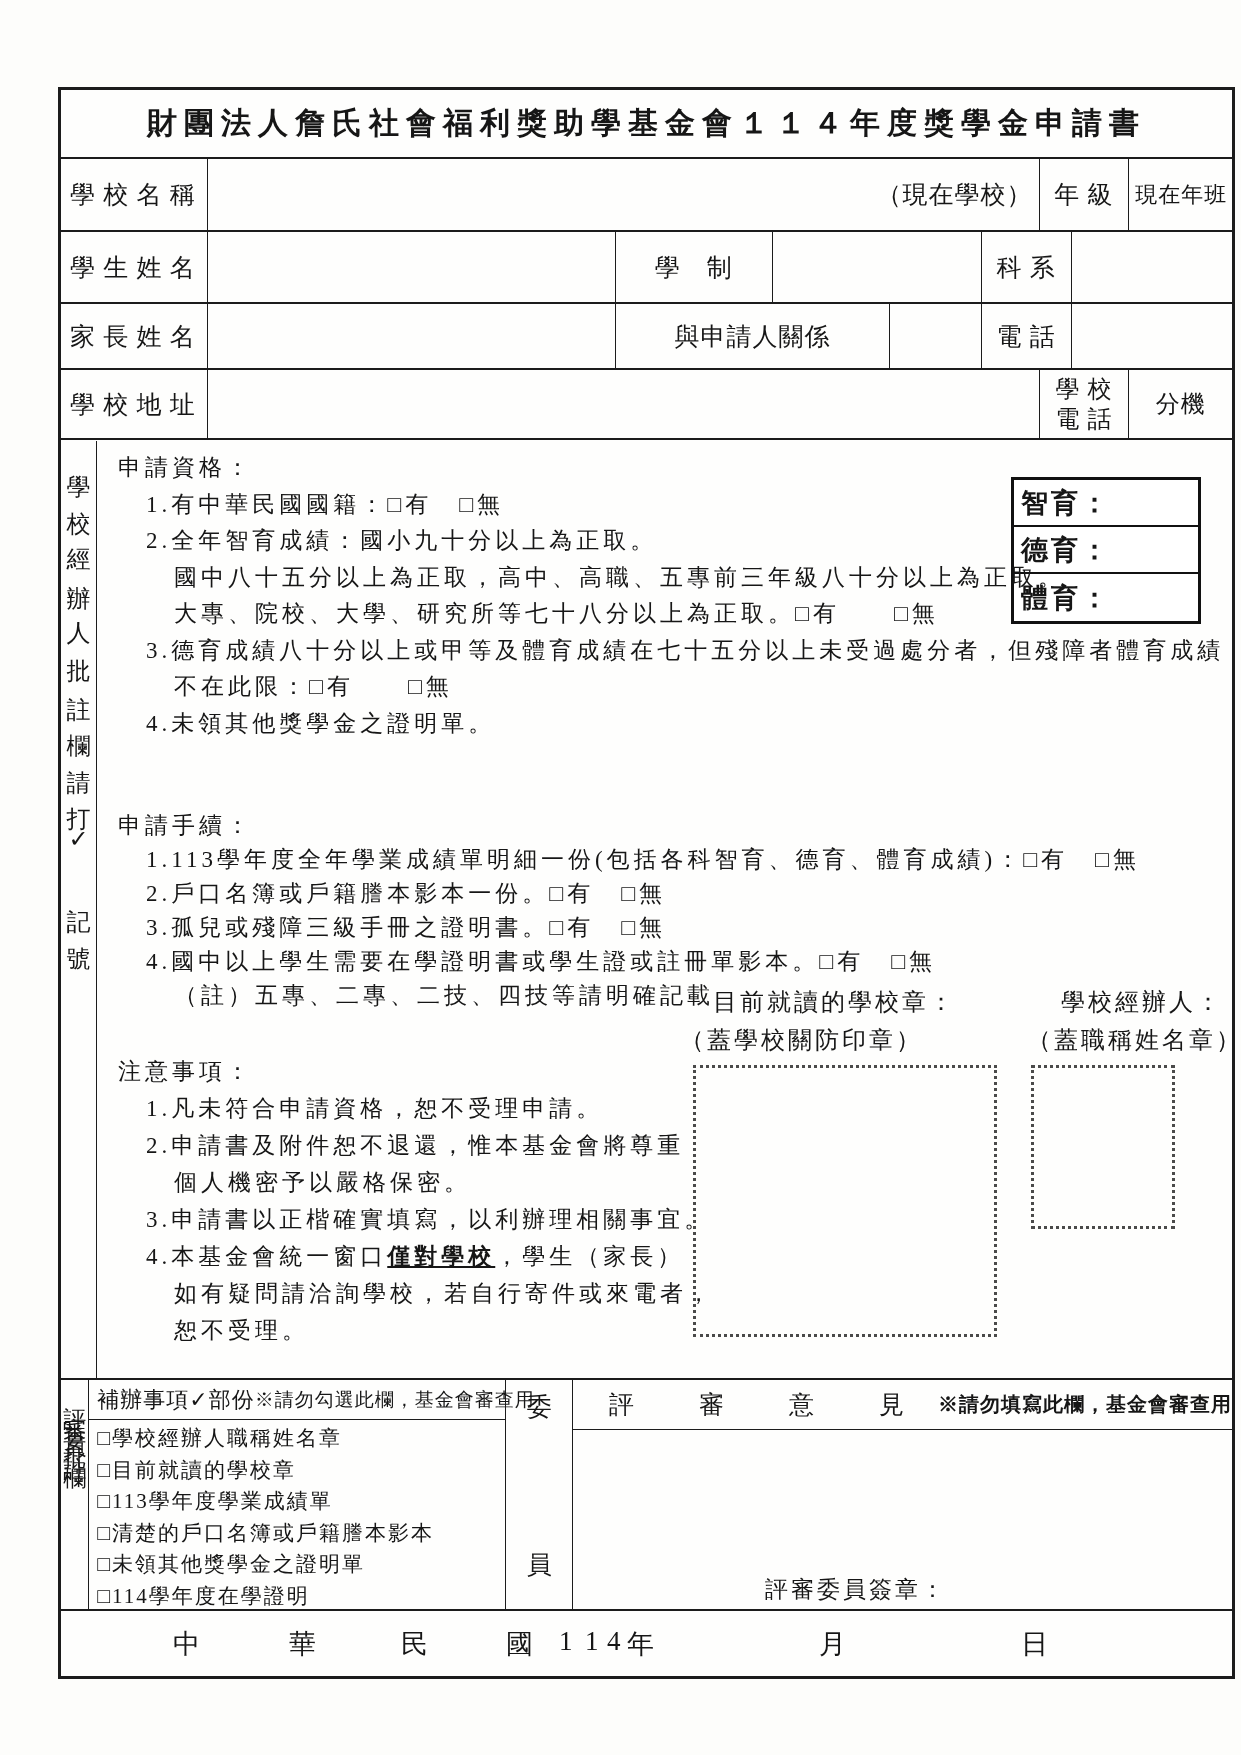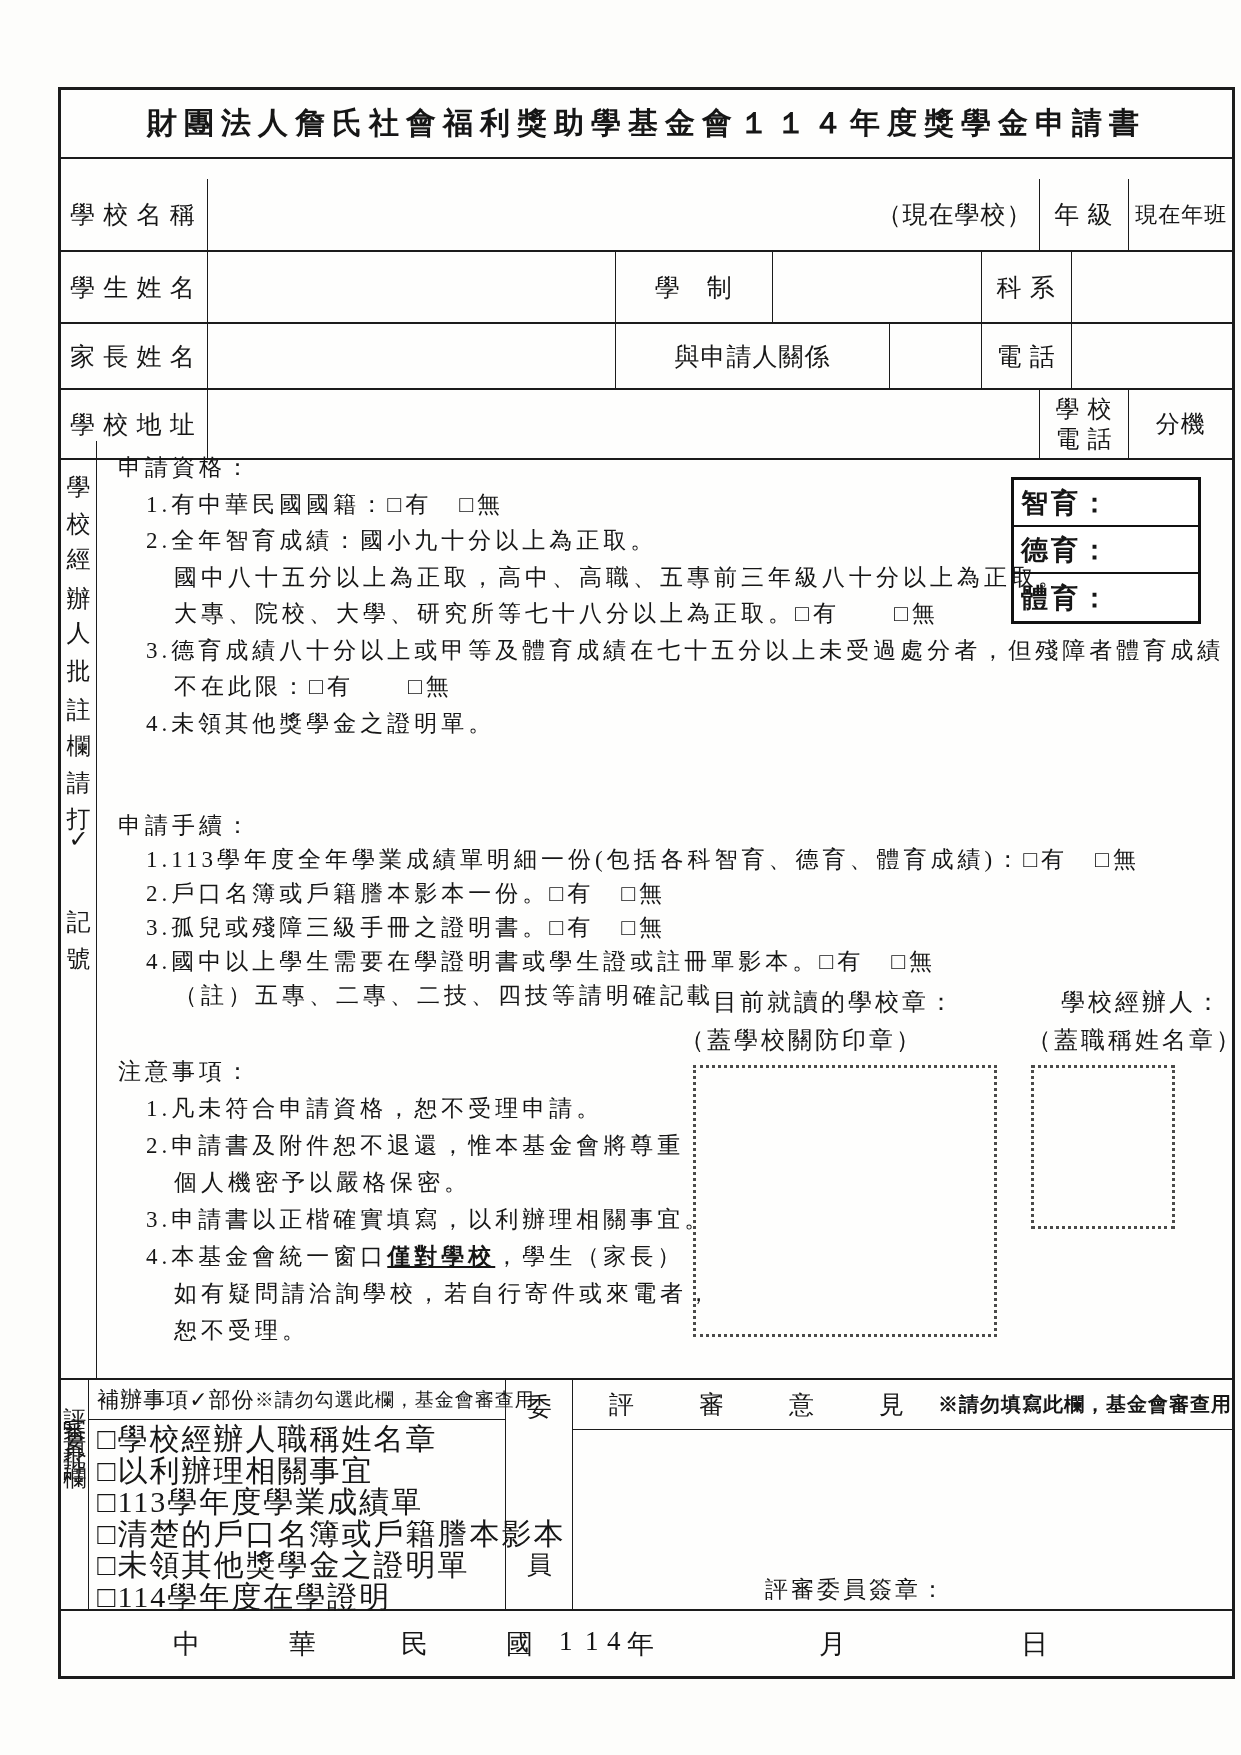--- a/index.html
+++ b/index.html
@@ -13,21 +13,21 @@
     border:3px solid #1c1c1c;background:#fefefd;
   }
   
   .title-row{
     position:absolute;top:0;left:0;right:0;height:67px;
     border-bottom:2px solid #1c1c1c;
     display:flex;align-items:center;justify-content:center;
     font-size:30px;font-weight:700;letter-spacing:7px;white-space:nowrap;
   }
   
-  .info{position:absolute;top:69px;left:0;right:0;margin-top:20px;}
+  .info{position:absolute;top:69px;left:0;right:0;}
   .irow{display:flex;box-sizing:border-box;border-bottom:2px solid #1c1c1c;}
   .irow.r1{height:73px;} .irow.r2{height:72px;} .irow.r3{height:66px;} .irow.r4{height:70px;}
   .cell{
     box-sizing:border-box;border-right:1.6px solid #1c1c1c;
     display:flex;align-items:center;font-size:25px;letter-spacing:1px;
     padding:0 6px;white-space:nowrap;overflow:hidden;
   }
   .cell.last{border-right:none;}
   .cell.lab{padding-left:9px;}
   .cell.right{justify-content:flex-end;}
@@ -78,21 +78,21 @@
     font-size:23px;letter-spacing:10px;white-space:nowrap;
   }
   .chklist{width:417px;box-sizing:border-box;border-right:1.6px solid #1c1c1c;}
   .chk-head{
     box-sizing:border-box;height:40px;border-bottom:1.8px solid #1c1c1c;
     display:flex;align-items:center;padding-left:8px;white-space:nowrap;
   }
   .chk-head .h-main{font-size:22px;letter-spacing:1px;}
   .chk-head .h-note{font-size:19px;font-weight:400;letter-spacing:1px;}
   .chk-items{padding:3px 0 0 8px;}
-  .chk-items div{font-size:30px;line-height:31.5px;letter-spacing:2px;white-space:nowrap;}
+  .chk-items div{font-size:21px;line-height:31.5px;letter-spacing:2px;white-space:nowrap;}
   .committee{
     width:85px;box-sizing:border-box;border-right:1.6px solid #1c1c1c;
     display:flex;flex-direction:column;align-items:center;justify-content:space-between;
     padding:10px 0 28px;font-size:25px;
   }
   .opinion{flex:1;position:relative;}
   .op-head{
     box-sizing:border-box;height:50px;border-bottom:1.8px solid #1c1c1c;
     display:flex;align-items:center;padding-left:36px;white-space:nowrap;
   }
@@ -211,21 +211,21 @@
     <div class="vcol2">
       <span class="vtxt2">評審委員批註欄</span>
     </div>
     <div class="chklist">
       <div class="chk-head">
         <span class="h-main">補辦事項✓部份</span>
         <span class="h-note">※請勿勾選此欄，基金會審查用</span>
       </div>
       <div class="chk-items">
         <div>□學校經辦人職稱姓名章</div>
-        <div>□以利辦理相關事宜</div>
+        <div>□目前就讀的學校章</div>
         <div>□113學年度學業成績單</div>
         <div>□清楚的戶口名簿或戶籍謄本影本</div>
         <div>□未領其他獎學金之證明單</div>
         <div>□114學年度在學證明</div>
       </div>
     </div>
     <div class="committee">
       <span>委</span>
       <span>員</span>
     </div>

